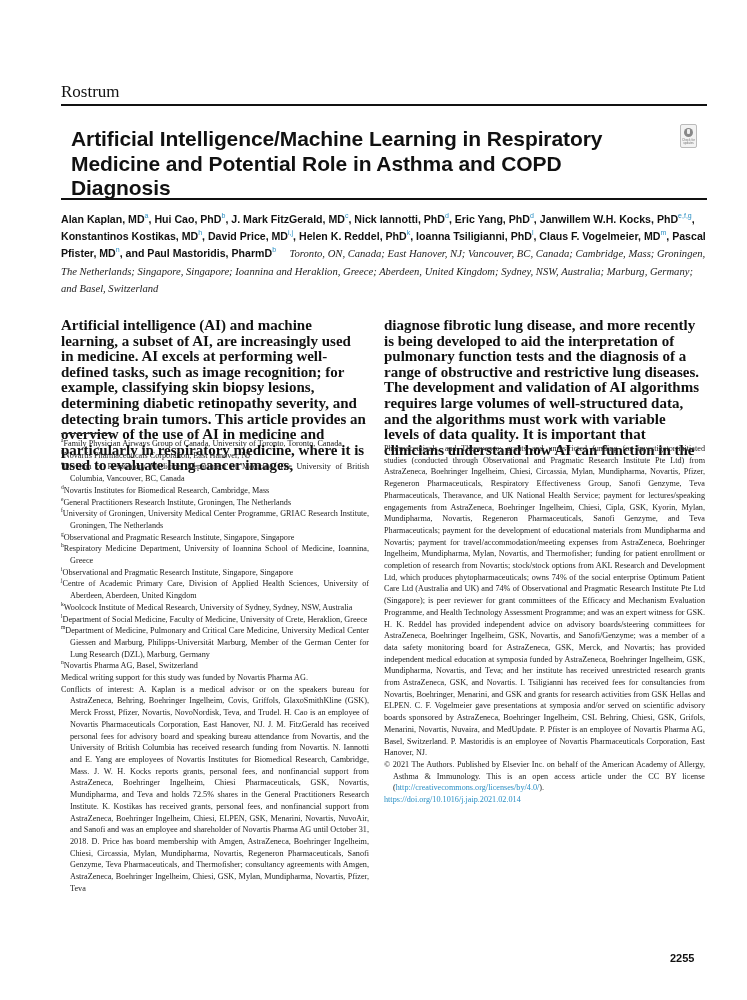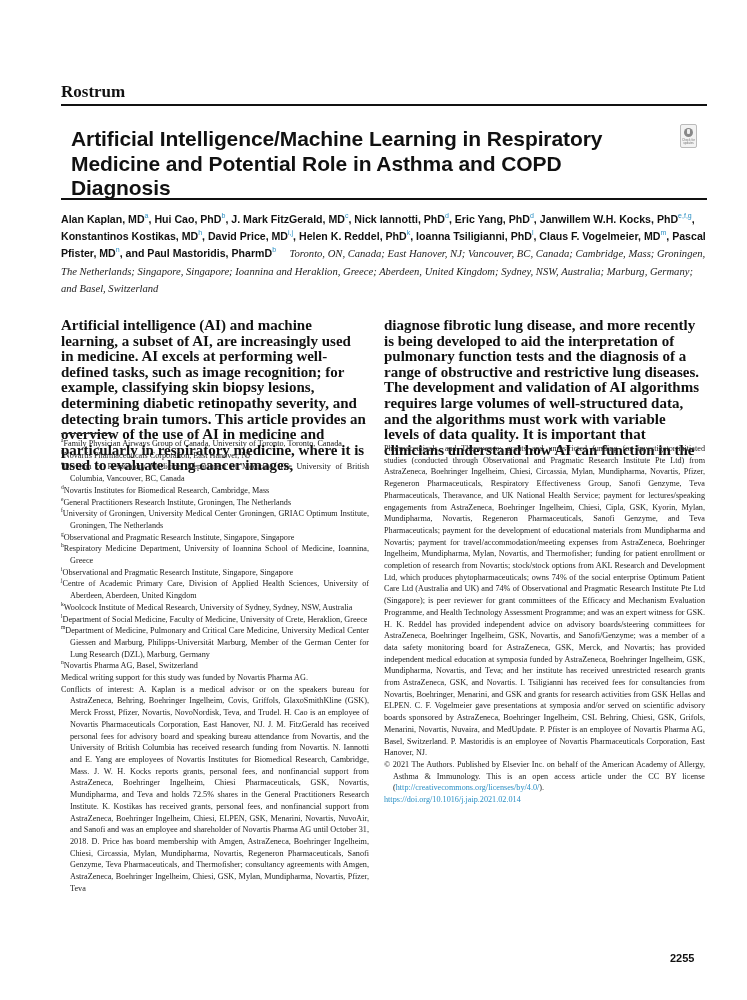--- a/index.html
+++ b/index.html
@@ -1,18 +1,18 @@
 <!DOCTYPE html>
 <html><head>
   <meta charset="utf-8">
   <style>
     html, body { margin: 0; padding: 0; background: #ffffff; }
     body { width: 747px; height: 1000px; position: relative; overflow: hidden; color: #1a1a1a; }
     .page { position: absolute; left: 61px; top: 0; width: 646px; }
-    .section-label { position: absolute; top: 82px; left: 0; font-family: "Liberation Serif", serif; font-weight: bold; font-size: 17px; color: #111; }
+    .section-label { position: absolute; top: 82px; left: 0; font-family: "Liberation Serif", serif; font-weight: normal; font-size: 17px; color: #111; }
     .rule-top { position: absolute; top: 104px; left: 0; width: 646px; height: 2px; background: #111; }
     .title { position: absolute; top: 117px; left: 0; width: 570px; font-family: "Liberation Sans", sans-serif; font-weight: bold; font-size: 21px; line-height: 24.5px; color: #111; letter-spacing: -0.1px; }
     .badge { position: absolute; top: 124px; left: 619px; width: 15px; height: 22px; border: 1px solid #bbb; background: #f3f3f3; border-radius: 2px; display: flex; flex-direction: column; align-items: center; justify-content: flex-start; }
     .badge .circ { width: 9px; height: 9px; border-radius: 50%; background: #888; margin-top: 3px; position: relative; }
     .badge .circ::after { content: ""; position: absolute; left: 3px; top: 1px; width: 3px; height: 5px; background: #eee; border-radius: 1px; }
     .badge .txt { font-family: "Liberation Sans", sans-serif; font-size: 3px; line-height: 3px; color: #777; margin-top: 2px; text-align: center; }
     .rule-title { position: absolute; top: 198px; left: 0; width: 646px; height: 2px; background: #111; }
     .authors { position: absolute; top: 211px; left: 0; width: 646px; font-family: "Liberation Sans", sans-serif; font-weight: bold; font-size: 10.6px; line-height: 17.2px; color: #111; }
     .authors sup { color: #2a8fc4; font-size: 7px; font-weight: normal; vertical-align: super; line-height: 0; }
     .authors .places { font-family: "Liberation Serif", serif; font-style: italic; font-weight: normal; font-size: 10.6px; color: #222; }
@@ -55,21 +55,21 @@
 
   <div class="fn-rule"></div>
 
   <div class="fn fn-col-left">
     <div id="aff-container">
         <p><sup>a</sup><span>Family Physician Airways Group of Canada, University of Toronto, Toronto, Canada</span></p>
         <p><sup>b</sup><span>Novartis Pharmaceuticals Corporation, East Hanover, NJ</span></p>
         <p><sup>c</sup><span>Division of Respiratory Medicine, Department of Medicine, The University of British Columbia, Vancouver, BC, Canada</span></p>
         <p><sup>d</sup><span>Novartis Institutes for Biomedical Research, Cambridge, Mass</span></p>
         <p><sup>e</sup><span>General Practitioners Research Institute, Groningen, The Netherlands</span></p>
-        <p><sup>f</sup><span>University of Groningen, University Medical Center Groningen, GRIAC Optimum Institute, Groningen, The Netherlands</span></p>
+        <p><sup>f</sup><span>University of Groningen, University Medical Center Programme, GRIAC Research Institute, Groningen, The Netherlands</span></p>
         <p><sup>g</sup><span>Observational and Pragmatic Research Institute, Singapore, Singapore</span></p>
         <p><sup>h</sup><span>Respiratory Medicine Department, University of Ioannina School of Medicine, Ioannina, Greece</span></p>
         <p><sup>i</sup><span>Observational and Pragmatic Research Institute, Singapore, Singapore</span></p>
         <p><sup>j</sup><span>Centre of Academic Primary Care, Division of Applied Health Sciences, University of Aberdeen, Aberdeen, United Kingdom</span></p>
         <p><sup>k</sup><span>Woolcock Institute of Medical Research, University of Sydney, Sydney, NSW, Australia</span></p>
         <p><sup>l</sup><span>Department of Social Medicine, Faculty of Medicine, University of Crete, Heraklion, Greece</span></p>
         <p><sup>m</sup><span>Department of Medicine, Pulmonary and Critical Care Medicine, University Medical Center Giessen and Marburg, Philipps-Universität Marburg, Member of the German Center for Lung Research (DZL), Marburg, Germany</span></p>
         <p><sup>n</sup><span>Novartis Pharma AG, Basel, Switzerland</span></p>
       </div>
     <p>Medical writing support for this study was funded by Novartis Pharma AG.</p>

